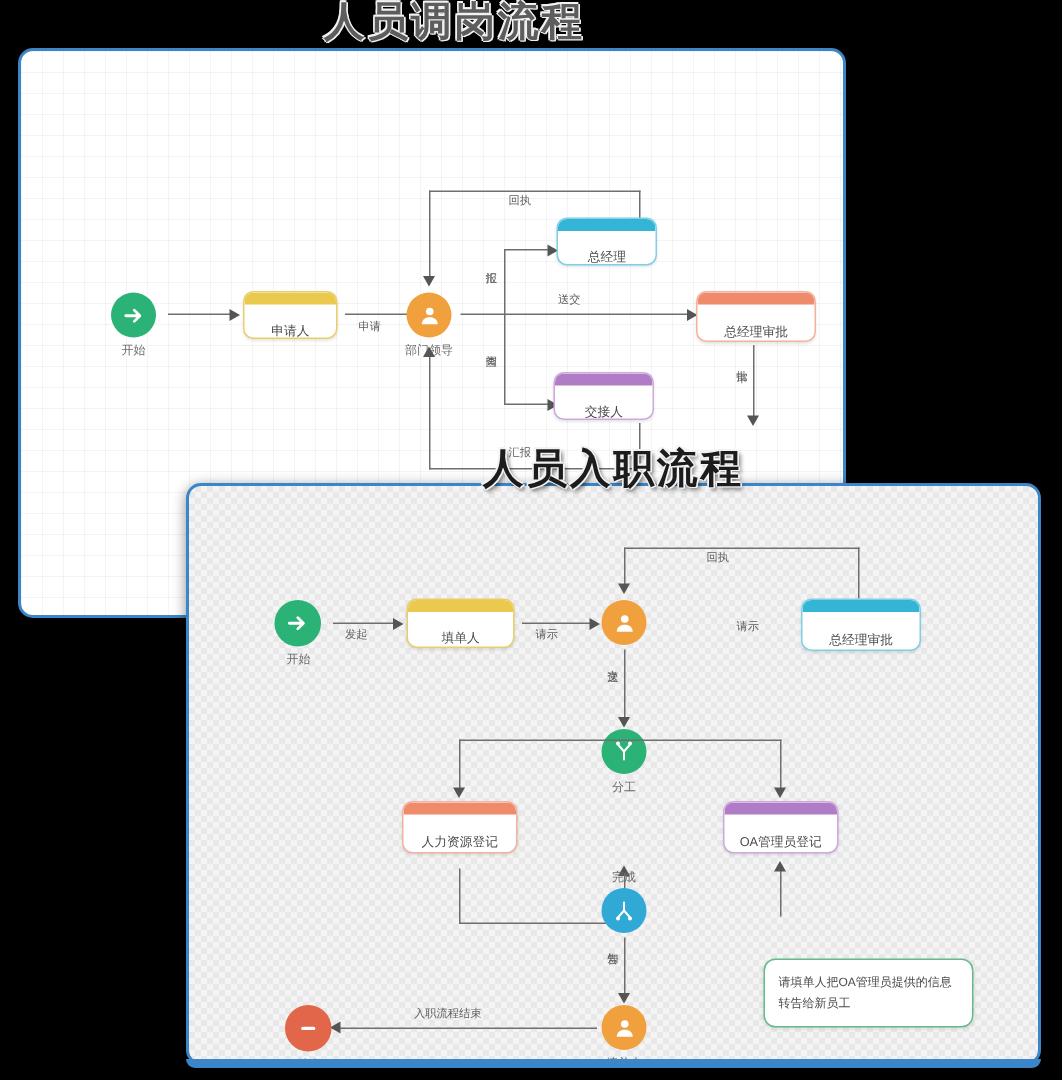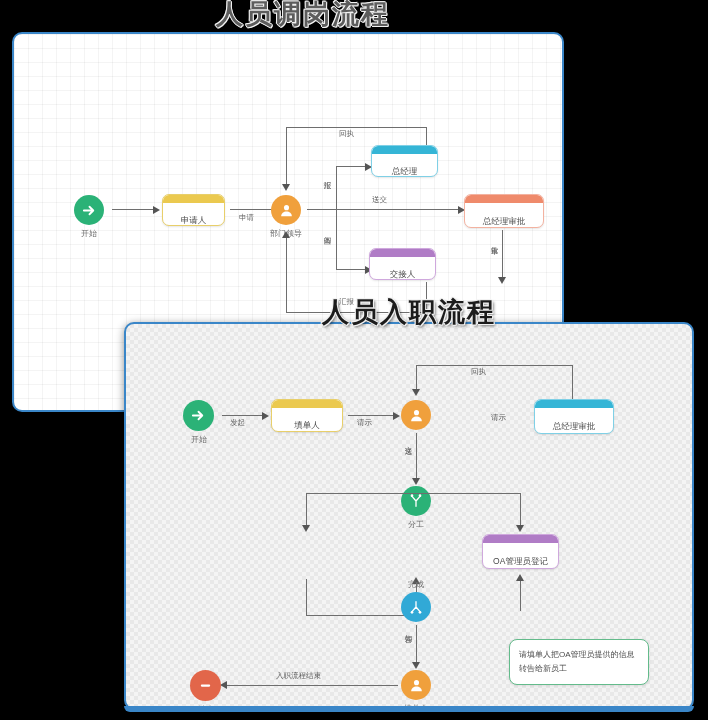--- a/index.html
+++ b/index.html
@@ -250,20 +250,24 @@
       </svg>
     </div>
     <div class="node-cap" style="left:245px;top:195px;">分工</div>
 
     <div class="ln lnh" style="left:180px;top:169px;width:215px;"></div>
     <div class="ln lnv" style="left:180px;top:169px;height:33px;"></div>
     <div class="ln lnv" style="left:394px;top:169px;height:33px;"></div>
     <div class="arrowhead ah-d" style="left:176px;top:201px;"></div>
     <div class="arrowhead ah-d" style="left:390px;top:201px;"></div>
 
+    <div class="node card" style="left:142px;top:210px;width:77px;height:35px;position:absolute;border-color:#f3b2a0;">
+      <span style="position:absolute;left:0;right:0;top:0;height:8px;background:#ef8a6b;border-radius:5px 5px 0 0;"></span>
+      <span style="margin-top:5px;">人力资源登记</span>
+    </div>
 
     <div class="node card" style="left:356px;top:210px;width:77px;height:35px;position:absolute;border-color:#cfa8dd;">
       <span style="position:absolute;left:0;right:0;top:0;height:8px;background:#b07cc6;border-radius:5px 5px 0 0;"></span>
       <span style="margin-top:5px;">OA管理员登记</span>
     </div>
 
     <div class="ln lnv" style="left:180px;top:255px;height:37px;"></div>
     <div class="ln lnh" style="left:180px;top:291px;width:110px;"></div>
     <div class="ln lnv" style="left:394px;top:255px;height:32px;"></div>
     <div class="arrowhead ah-u" style="left:390px;top:250px;"></div>

